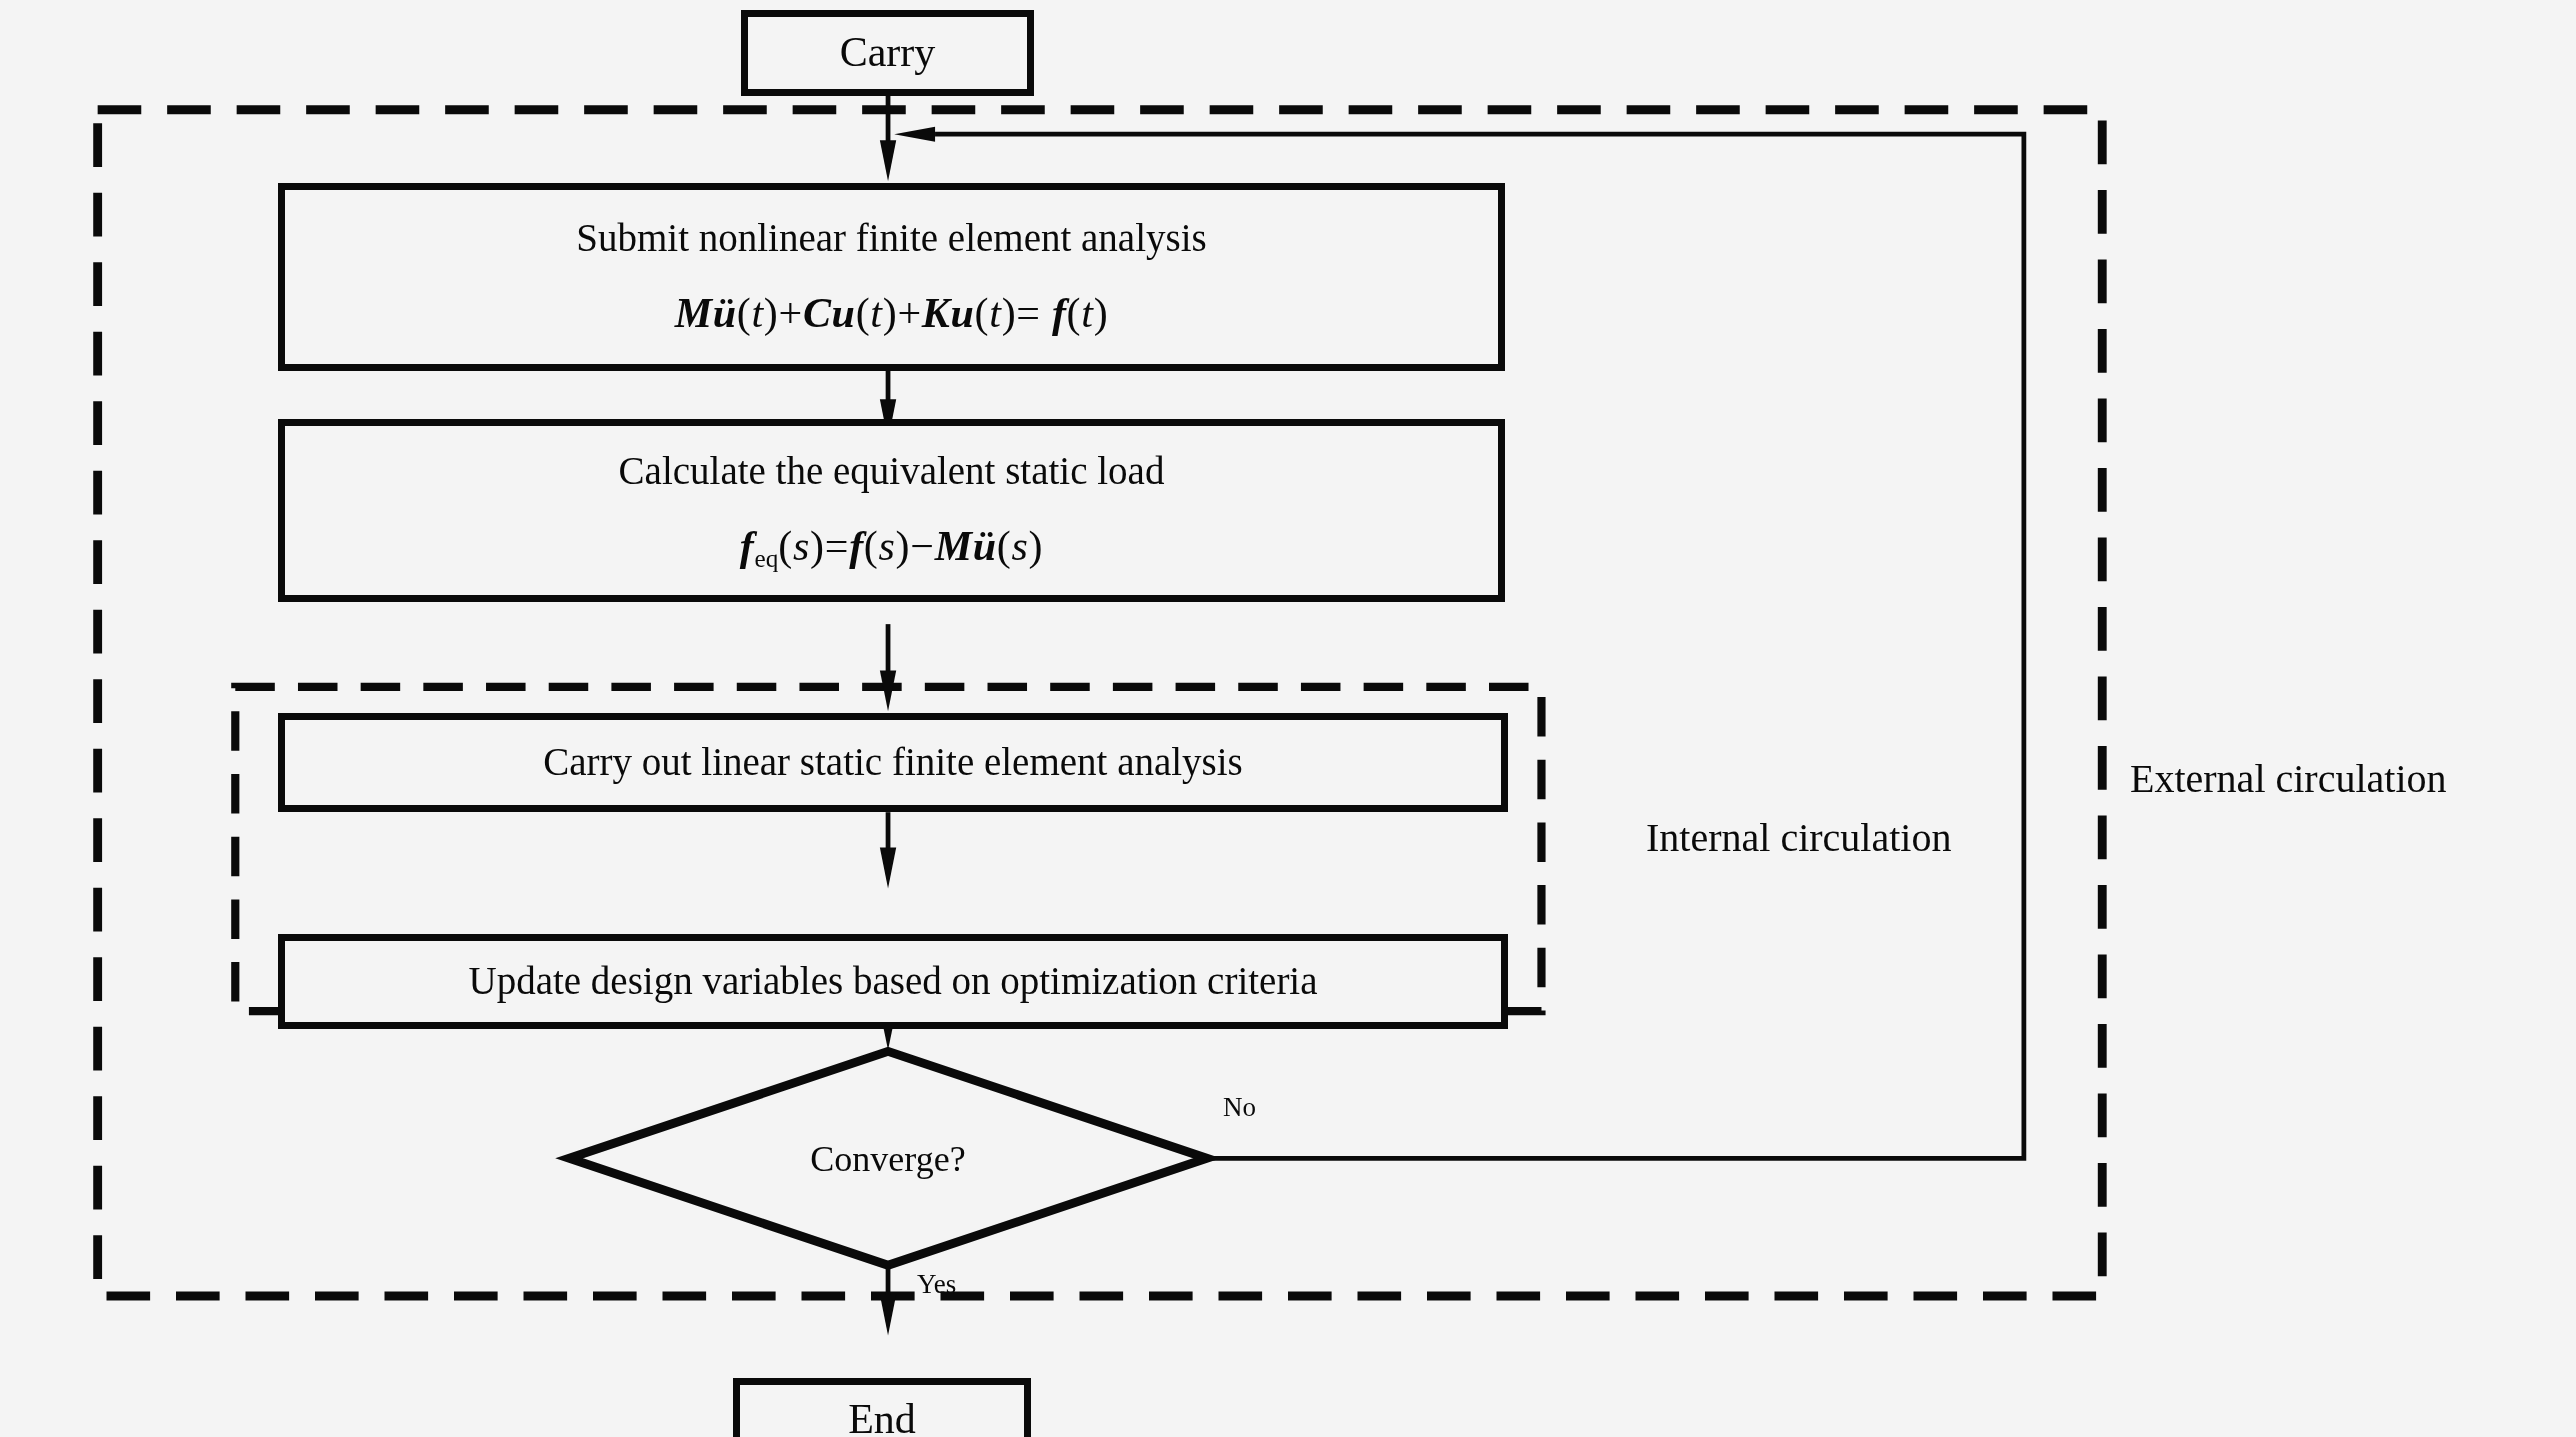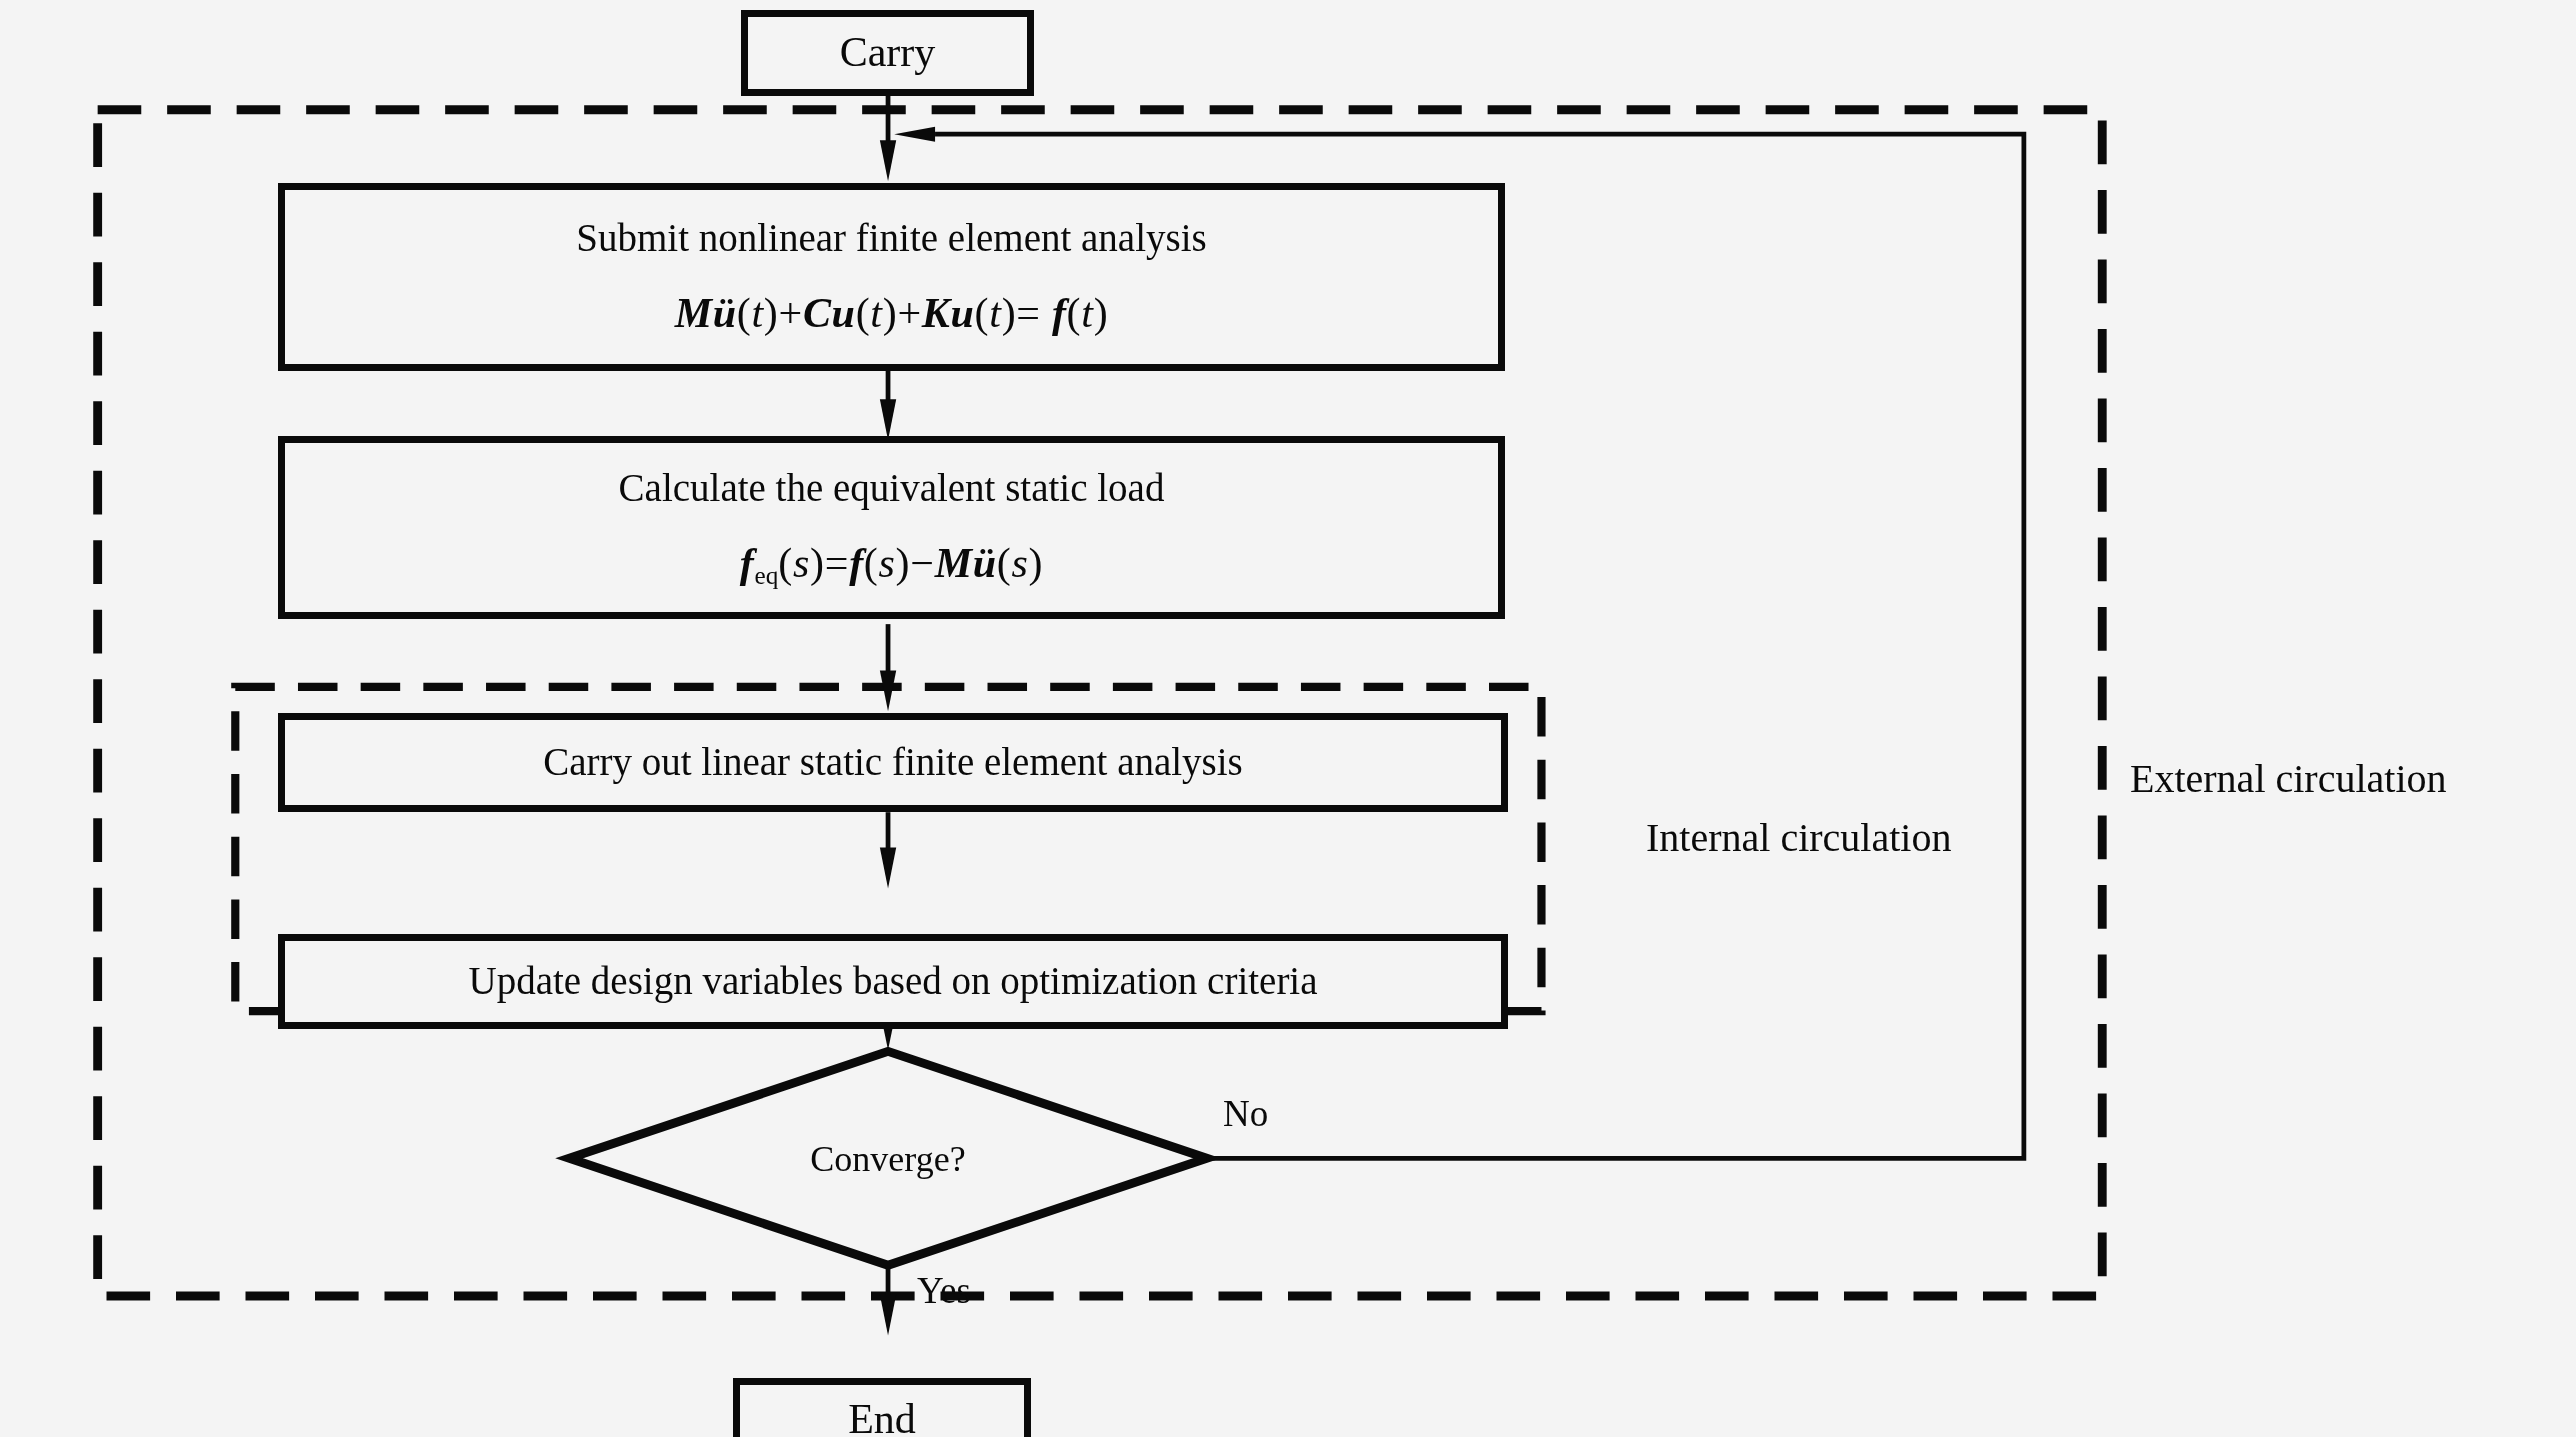--- a/index.html
+++ b/index.html
@@ -25,32 +25,32 @@
     align-items:center;justify-content:center;
     text-align:center;
     line-height:1.25;
   }
   .terminal{font-size:42px;}
   .process{font-size:39px;row-gap:24px;}
   .process .eq{font-size:42px;letter-spacing:0.7px;}
 
   #start-node{left:741px;top:9.5px;width:293px;height:86px;}
   #submit-node{left:278px;top:183px;width:1227px;height:188px;}
-  #calc-node{left:278px;top:436px;width:1227px;height:183px;}
+  #calc-node{left:278px;top:419px;width:1227px;height:183px;}
   #linear-node{left:278px;top:713px;width:1230px;height:99px;}
   #update-node{left:278px;top:890px;width:1230px;height:95px;margin-top:44px;}
   #end-node{left:733px;top:1378px;width:298px;height:82px;}
 
   #converge-text{
     position:absolute;left:569px;top:1052px;width:638px;height:214px;
     display:flex;align-items:center;justify-content:center;
     font-size:36px;
   }
 
-  .edge-label{position:absolute;font-size:37px;}
+  .edge-label{position:absolute;font-size:27px;}
   #no-label{left:1223px;top:1092px;}
   #yes-label{left:917px;top:1269px;}
 
   .region-label{position:absolute;font-size:40px;white-space:nowrap;}
   #internal-label{left:1646px;top:814px;}
   #external-label{left:2130px;top:755px;}
 
   
   .seg-bi{font-weight:bold;font-style:italic;}
   .seg-i{font-style:italic;}

